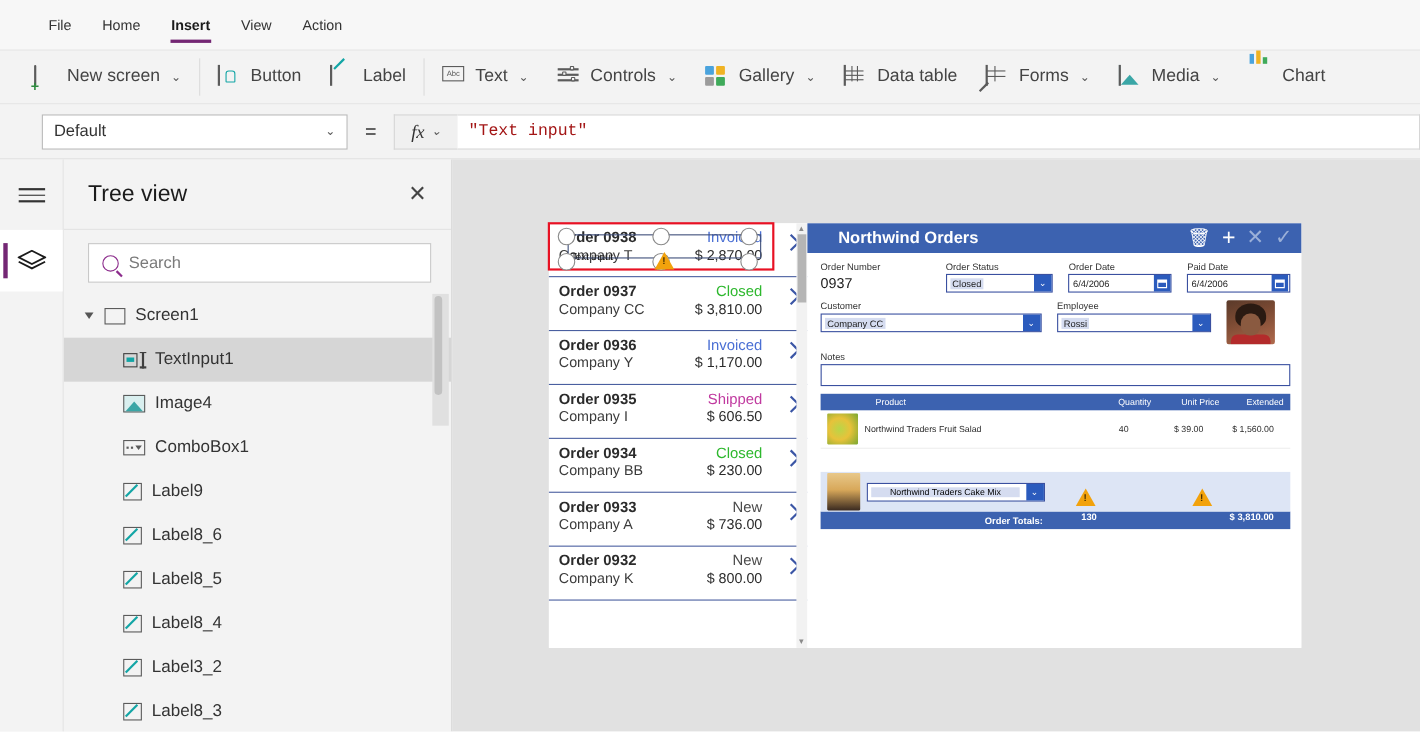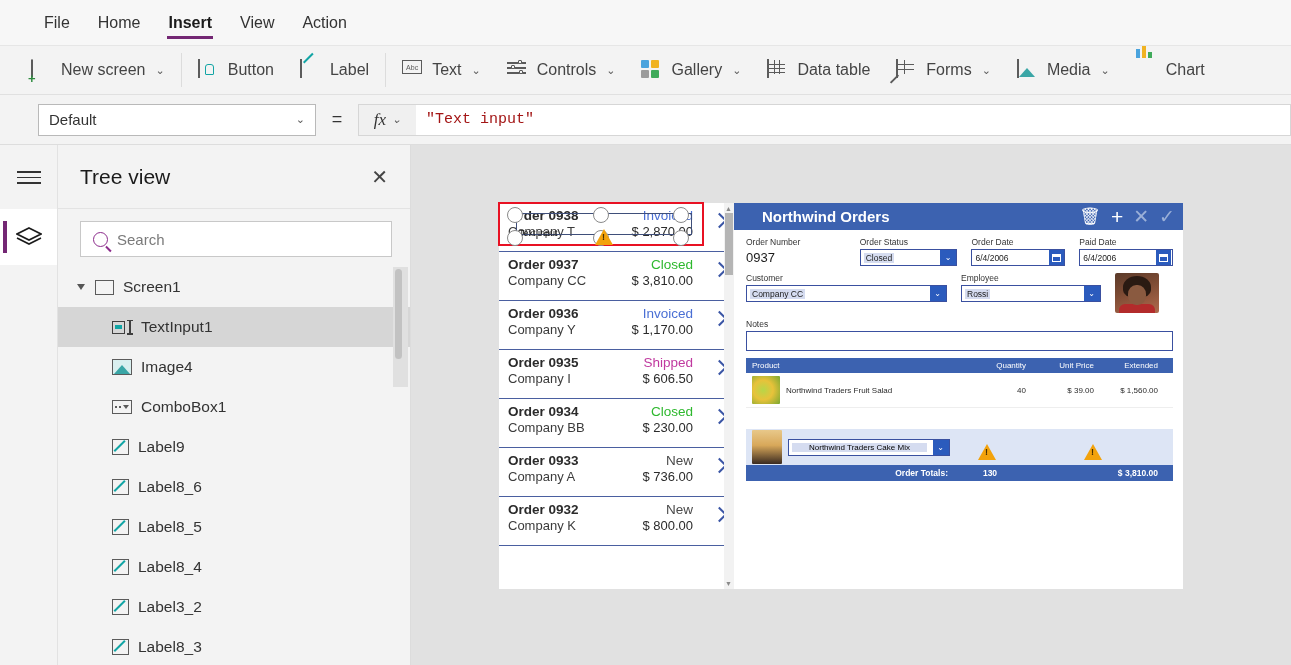--- a/index.html
+++ b/index.html
@@ -12,21 +12,21 @@
   .app { position: relative; width: 1291px; height: 665px; }
 
   
   .menubar {
     position: absolute; left: 0; top: 0; width: 1291px; height: 45px;
     background: #f7f7f7; display: flex; align-items: center;
     padding-left: 30px; gap: 0px;
   }
   .menu-tab {
     position: relative; height: 45px; display: flex; align-items: center;
-    padding: 0 14px; font-size: 16px; color: #333333; cursor: default;
+    padding: 0 14px; font-size: 13px; color: #333333; cursor: default;
   }
   .menu-tab.active { color: #1b1b1b; font-weight: bold; }
   .menu-tab.active::after {
     content: ""; position: absolute; left: 13px; right: 13px; bottom: 6px;
     height: 3px; background: #742774;
   }
 
   
   .ribbon {
     position: absolute; left: 0; top: 45px; width: 1291px; height: 50px;
@@ -248,21 +248,21 @@
     background: linear-gradient(160deg,#5a3a2a 0%,#7b4a33 40%,#b06a4d 100%);
     position: relative;
   }
   .avatar::before{content:"";position:absolute;left:8px;top:3px;width:28px;height:22px;background:#2a1a12;border-radius:50% 50% 40% 40%;}
   .avatar::after{content:"";position:absolute;left:13px;top:12px;width:18px;height:20px;background:#8a5a40;border-radius:45%;}
   .avatar i{position:absolute;left:4px;bottom:0;width:36px;height:9px;background:#b32b2b;border-radius:6px 6px 0 0;}
 
   
   .p-head {
     height: 15px; background: #3c62b0; display: flex; align-items: center;
-    color: #ffffff; font-size: 8px; margin-top: 7px;
+    color: #ffffff; font-size: 8px; margin-top: 7px; padding-left: 44px;
   }
   .p-row {
     height: 35px; display: flex; align-items: center; font-size: 8px; color: #2b2b2b;
     border-bottom: 1px solid #eeeeee;
   }
   .c-prod { width: 208px; padding-left: 6px; display: flex; align-items: center; gap: 6px; }
   .c-qty  { width: 72px; text-align: right; }
   .c-up   { width: 68px; text-align: right; }
   .c-ext  { width: 70px; text-align: right; padding-right: 6px; }
   .p-thumb { width: 28px; height: 28px; flex: none; border-radius: 1px; }
@@ -282,21 +282,21 @@
   .warn {
     width: 0; height: 0; border-left: 9px solid transparent; border-right: 9px solid transparent;
     border-bottom: 16px solid #f2a20c; position: relative; flex: none;
   }
   .warn::after {
     content: "!"; position: absolute; left: -2px; top: 4px; font-size: 9px;
     color: #4a3000; font-weight: bold; line-height: 1;
   }
   .p-totals {
     height: 16px; background: #3c62b0; color: #ffffff; font-size: 8.5px;
-    display: flex; align-items: center; font-weight: bold;
+    display: flex; font-weight: bold;
   }
 </style>
 </head>
 <body>
 
 <div class="app">
 
   <div class="menubar">
     <div class="menu-tab">
         <span>File</span>

